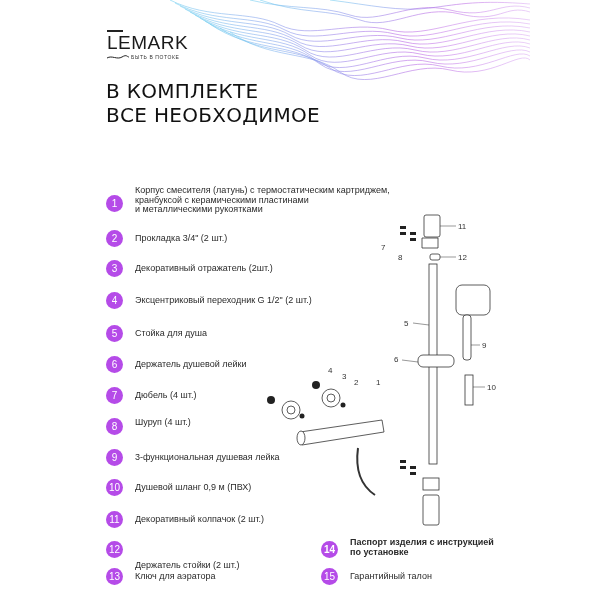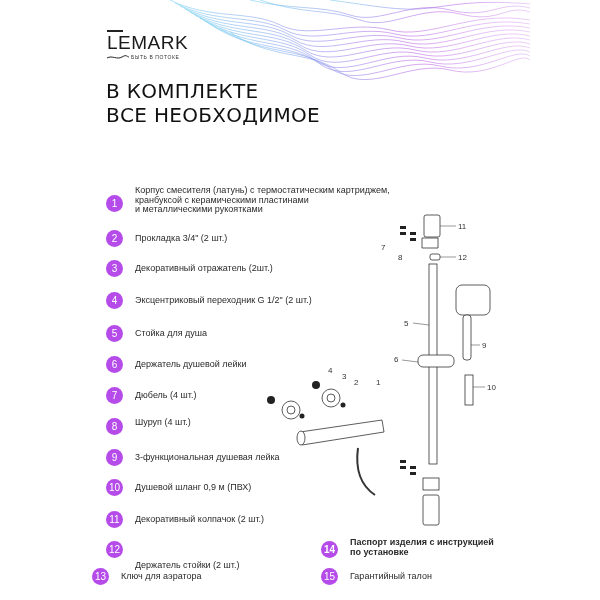--- a/index.html
+++ b/index.html
@@ -119,21 +119,21 @@
   <div class="label" style="margin-top:4px;">Душевой шланг 0,9 м (ПВХ)</div>
 </div>
 <div class="item" style="left:106px; top:511px;">
   <div class="badge">11</div>
   <div class="label" style="margin-top:4px;">Декоративный колпачок (2 шт.)</div>
 </div>
 <div class="item" style="left:106px; top:541px;">
   <div class="badge">12</div>
   <div class="label" style="margin-top:20px;">Держатель стойки (2 шт.)</div>
 </div>
-<div class="item" style="left:92px; top:568px;text-align:center;">
+<div class="item" style="left:106px; top:568px;text-align:center;">
   <div class="badge">13</div>
   <div class="label" style="margin-top:4px;">Ключ для аэратора</div>
 </div>
 <div class="item" style="left:321px; top:541px;font-weight:bold;">
   <div class="badge">14</div>
   <div class="label" style="margin-top:-3px;">Паспорт изделия с инструкцией
 по установке</div>
 </div>
 <div class="item" style="left:321px; top:568px;">
   <div class="badge">15</div>

